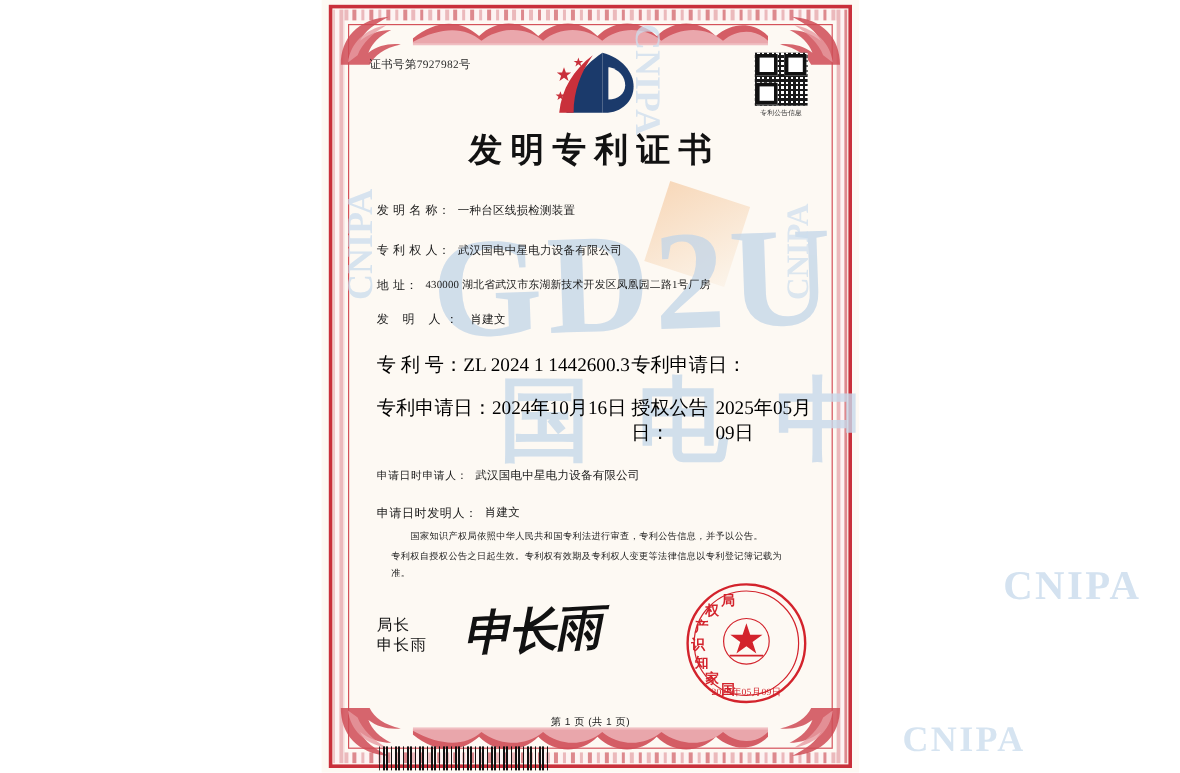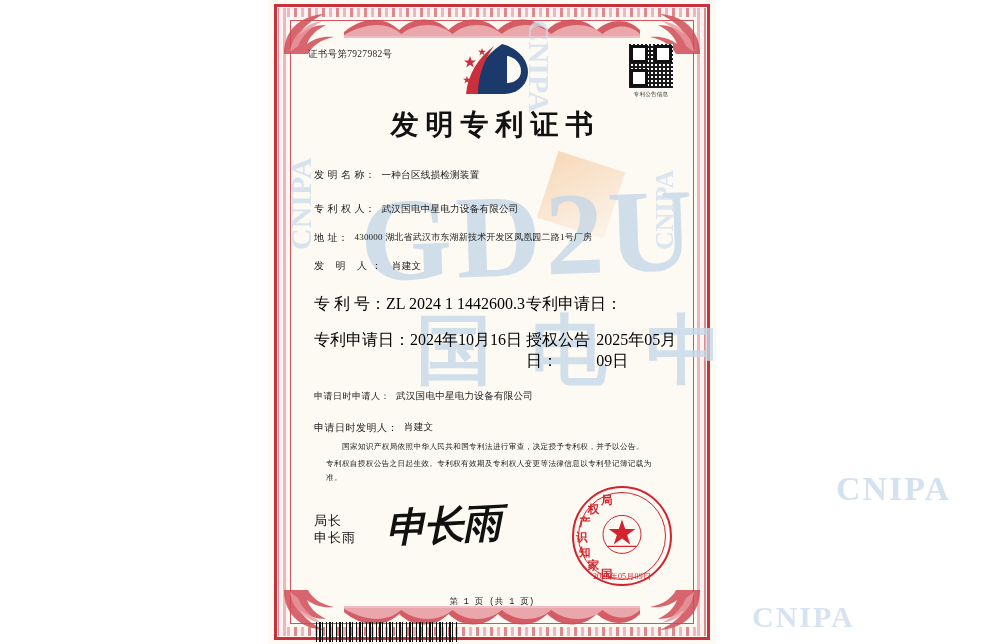--- a/index.html
+++ b/index.html
@@ -385,21 +385,21 @@
     white-space: nowrap;
     letter-spacing: 0.2px;
   }
 
   
   .page-num {
     position: absolute;
     left: 0; right: 0;
     bottom: 36px;
     text-align: center;
-    font-family: Liberation Mono, monospace;
+    font-family: Liberation Sans, sans-serif;
     font-size: 8.5px;
     color: #222;
     letter-spacing: 0.4px;
   }
 
   
   .barcode {
     position: absolute;
     left: 316px;
     bottom: 2px;
@@ -555,21 +555,21 @@
         <span class="val">武汉国电中星电力设备有限公司</span>
       </div>
 
       <div class="row" style="margin-top:18px;">
         <span class="lbl" style="font-size:10px;">申请日时发明人：</span>
         <span class="val">肖建文</span>
       </div>
     </div>
 
     <div class="para">
-      <p class="indent">国家知识产权局依照中华人民共和国专利法进行审查，决定授予专利权，并予以公告。</p>
+      <p class="indent">国家知识产权局依照中华人民共和国专利法进行审查，专利公告信息，并予以公告。</p>
       <p>专利权自授权公告之日起生效。专利权有效期及专利权人变更等法律信息以专利登记簿记载为准。</p>
     </div>
 
     <div class="sig-block">
       <div>局长</div>
       <div>申长雨</div>
     </div>
     <div class="sig-hand">申长雨</div>
 
     <div class="seal">

